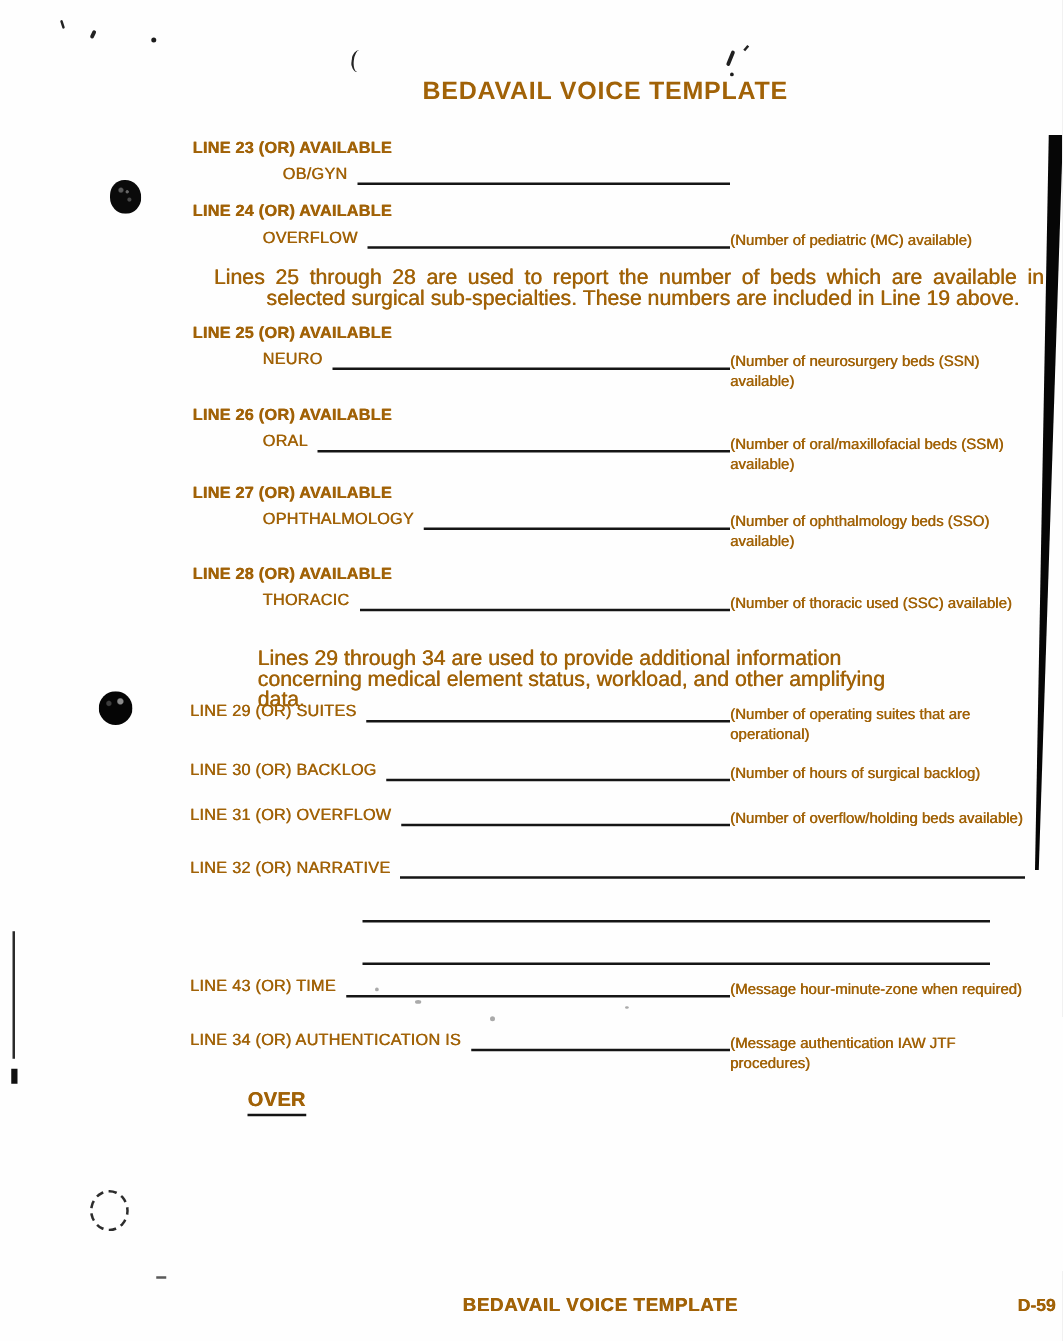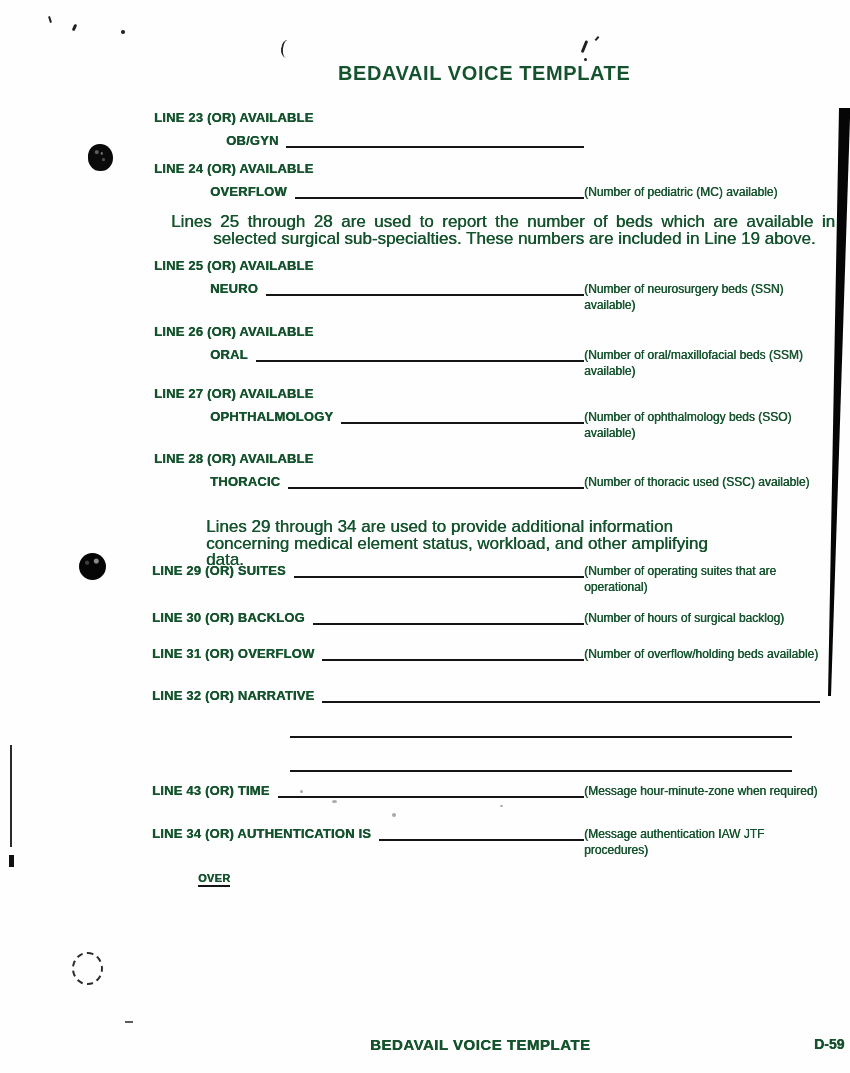--- a/index.html
+++ b/index.html
@@ -1,34 +1,34 @@
 <!DOCTYPE html>
 <html><head>
 <meta charset="utf-8">
 <style>
   html,body{margin:0;padding:0;background:#e8e8e8;}
   .page{
     position:relative;width:850px;height:1073px;background:#fefefe;
-    font-family:"Liberation Sans", sans-serif;color:#14532d;overflow:hidden;
+    font-family:"Liberation Sans", sans-serif;color:#a16207;overflow:hidden;
   }
   .ink{text-shadow:0.4px 0 0 currentColor;margin-left:28px;}
   .doc-title{
     position:absolute;top:62px;left:338px;white-space:nowrap;
     font-size:20px;font-weight:700;letter-spacing:0.6px;
   }
   .flabel{position:absolute;font-size:13px;font-weight:700;letter-spacing:0.2px;white-space:nowrap;}
-  .fline{position:absolute;display:flex;align-items:flex-end;font-size:13px;font-weight:700;letter-spacing:0.2px;height:17px;}
+  .fline{position:absolute;display:flex;align-items:flex-start;font-size:13px;font-weight:400;letter-spacing:0.2px;height:17px;}
   .fline .ltext{white-space:nowrap;}
   .fline .uline{flex:1;border-bottom:2.5px solid #151515;margin-left:8px;height:15px;}
   .desc{position:absolute;left:556px;width:238px;font-size:12px;line-height:15.5px;font-weight:400;}
   .para{position:absolute;font-size:17px;line-height:16.5px;font-weight:400;}
   .para-1{left:143px;top:214px;width:664px;text-align:justify;padding-left:42px;text-indent:-42px;box-sizing:border-box;}
   .para-2{left:178px;top:519px;width:502px;}
   .xline{position:absolute;left:290px;width:502px;height:0;border-top:2.6px solid #151515;}
-  .over{position:absolute;left:170px;top:872px;font-size:11px;font-weight:700;border-bottom:2.5px solid #131313;padding-bottom:1px;letter-spacing:0.3px;}
+  .over{position:absolute;left:170px;top:872px;font-size:16px;font-weight:700;border-bottom:2.5px solid #131313;padding-bottom:1px;letter-spacing:0.3px;}
   .footer-title{position:absolute;left:342px;top:1036px;font-size:15px;font-weight:700;letter-spacing:0.5px;white-space:nowrap;}
   .page-num{position:absolute;left:786px;top:1036px;font-size:14px;font-weight:700;}
   
   .blob1{position:absolute;left:88px;top:144px;width:25px;height:27px;border-radius:47% 53% 50% 50%;
     background:
       radial-gradient(circle at 35% 30%, #5a5a5a 0 1.5px, transparent 2.5px),
       radial-gradient(circle at 62% 58%, #4a4a4a 0 1.2px, transparent 2px),
       radial-gradient(circle at 55% 35%, #666 0 1px, transparent 1.6px),
       #0a0a0a;}
   .blob2{position:absolute;left:79px;top:553px;width:27px;height:27px;border-radius:50%;

